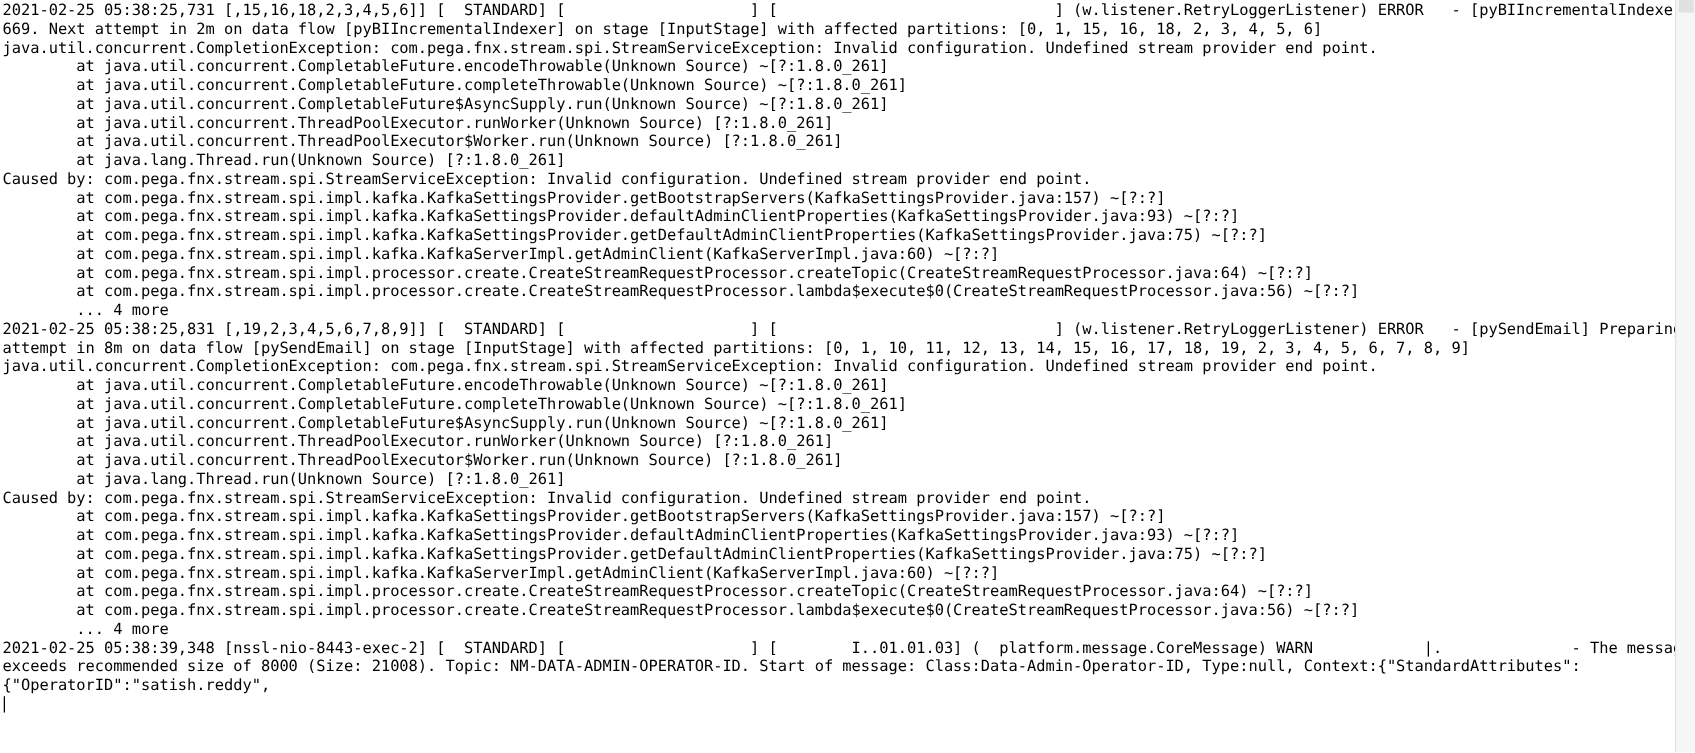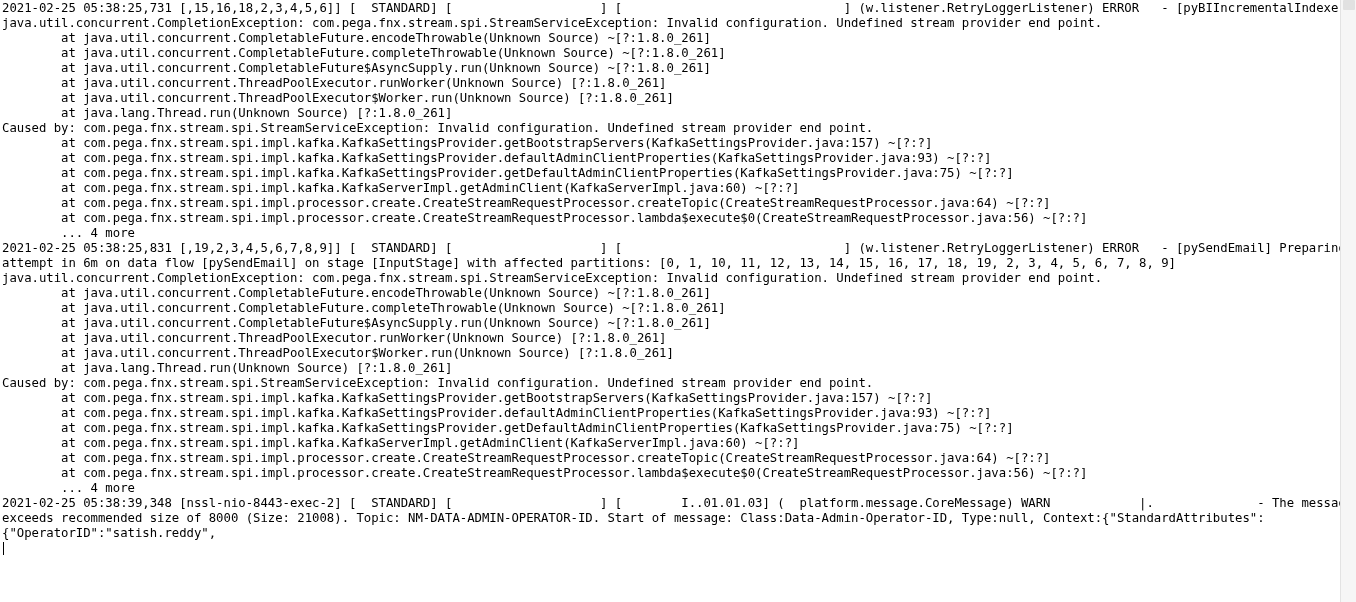--- a/index.html
+++ b/index.html
@@ -77,37 +77,38 @@
   }
 </style>
 </head>
 <body>
 
 <div id="log-viewer">
 
   <div id="log-content">
 
     <div class="log-line">2021-02-25 05:38:25,731 [,15,16,18,2,3,4,5,6]] [  STANDARD] [                    ] [                              ] (w.listener.RetryLoggerListener) ERROR   - [pyBIIncrementalIndexer] Preparing retry</div>
+      <div class="log-line">669. Next attempt in 2m on data flow [pyBIIncrementalIndexer] on stage [InputStage] with affected partitions: [0, 1, 15, 16, 18, 2, 3, 4, 5, 6]</div>
       <div class="log-line">java.util.concurrent.CompletionException: com.pega.fnx.stream.spi.StreamServiceException: Invalid configuration. Undefined stream provider end point.</div>
       <div class="log-line">        at java.util.concurrent.CompletableFuture.encodeThrowable(Unknown Source) ~[?:1.8.0_261]</div>
       <div class="log-line">        at java.util.concurrent.CompletableFuture.completeThrowable(Unknown Source) ~[?:1.8.0_261]</div>
       <div class="log-line">        at java.util.concurrent.CompletableFuture$AsyncSupply.run(Unknown Source) ~[?:1.8.0_261]</div>
       <div class="log-line">        at java.util.concurrent.ThreadPoolExecutor.runWorker(Unknown Source) [?:1.8.0_261]</div>
       <div class="log-line">        at java.util.concurrent.ThreadPoolExecutor$Worker.run(Unknown Source) [?:1.8.0_261]</div>
       <div class="log-line">        at java.lang.Thread.run(Unknown Source) [?:1.8.0_261]</div>
       <div class="log-line">Caused by: com.pega.fnx.stream.spi.StreamServiceException: Invalid configuration. Undefined stream provider end point.</div>
       <div class="log-line">        at com.pega.fnx.stream.spi.impl.kafka.KafkaSettingsProvider.getBootstrapServers(KafkaSettingsProvider.java:157) ~[?:?]</div>
       <div class="log-line">        at com.pega.fnx.stream.spi.impl.kafka.KafkaSettingsProvider.defaultAdminClientProperties(KafkaSettingsProvider.java:93) ~[?:?]</div>
       <div class="log-line">        at com.pega.fnx.stream.spi.impl.kafka.KafkaSettingsProvider.getDefaultAdminClientProperties(KafkaSettingsProvider.java:75) ~[?:?]</div>
       <div class="log-line">        at com.pega.fnx.stream.spi.impl.kafka.KafkaServerImpl.getAdminClient(KafkaServerImpl.java:60) ~[?:?]</div>
       <div class="log-line">        at com.pega.fnx.stream.spi.impl.processor.create.CreateStreamRequestProcessor.createTopic(CreateStreamRequestProcessor.java:64) ~[?:?]</div>
       <div class="log-line">        at com.pega.fnx.stream.spi.impl.processor.create.CreateStreamRequestProcessor.lambda$execute$0(CreateStreamRequestProcessor.java:56) ~[?:?]</div>
       <div class="log-line">        ... 4 more</div>
       <div class="log-line">2021-02-25 05:38:25,831 [,19,2,3,4,5,6,7,8,9]] [  STANDARD] [                    ] [                              ] (w.listener.RetryLoggerListener) ERROR   - [pySendEmail] Preparing retry 669. Next</div>
-      <div class="log-line">attempt in 6m on data flow [pySendEmail] on stage [InputStage] with affected partitions: [0, 1, 10, 11, 12, 13, 14, 15, 16, 17, 18, 19, 2, 3, 4, 5, 6, 7, 8, 9]</div>
+      <div class="log-line">attempt in 8m on data flow [pySendEmail] on stage [InputStage] with affected partitions: [0, 1, 10, 11, 12, 13, 14, 15, 16, 17, 18, 19, 2, 3, 4, 5, 6, 7, 8, 9]</div>
       <div class="log-line">java.util.concurrent.CompletionException: com.pega.fnx.stream.spi.StreamServiceException: Invalid configuration. Undefined stream provider end point.</div>
       <div class="log-line">        at java.util.concurrent.CompletableFuture.encodeThrowable(Unknown Source) ~[?:1.8.0_261]</div>
       <div class="log-line">        at java.util.concurrent.CompletableFuture.completeThrowable(Unknown Source) ~[?:1.8.0_261]</div>
       <div class="log-line">        at java.util.concurrent.CompletableFuture$AsyncSupply.run(Unknown Source) ~[?:1.8.0_261]</div>
       <div class="log-line">        at java.util.concurrent.ThreadPoolExecutor.runWorker(Unknown Source) [?:1.8.0_261]</div>
       <div class="log-line">        at java.util.concurrent.ThreadPoolExecutor$Worker.run(Unknown Source) [?:1.8.0_261]</div>
       <div class="log-line">        at java.lang.Thread.run(Unknown Source) [?:1.8.0_261]</div>
       <div class="log-line">Caused by: com.pega.fnx.stream.spi.StreamServiceException: Invalid configuration. Undefined stream provider end point.</div>
       <div class="log-line">        at com.pega.fnx.stream.spi.impl.kafka.KafkaSettingsProvider.getBootstrapServers(KafkaSettingsProvider.java:157) ~[?:?]</div>
       <div class="log-line">        at com.pega.fnx.stream.spi.impl.kafka.KafkaSettingsProvider.defaultAdminClientProperties(KafkaSettingsProvider.java:93) ~[?:?]</div>

